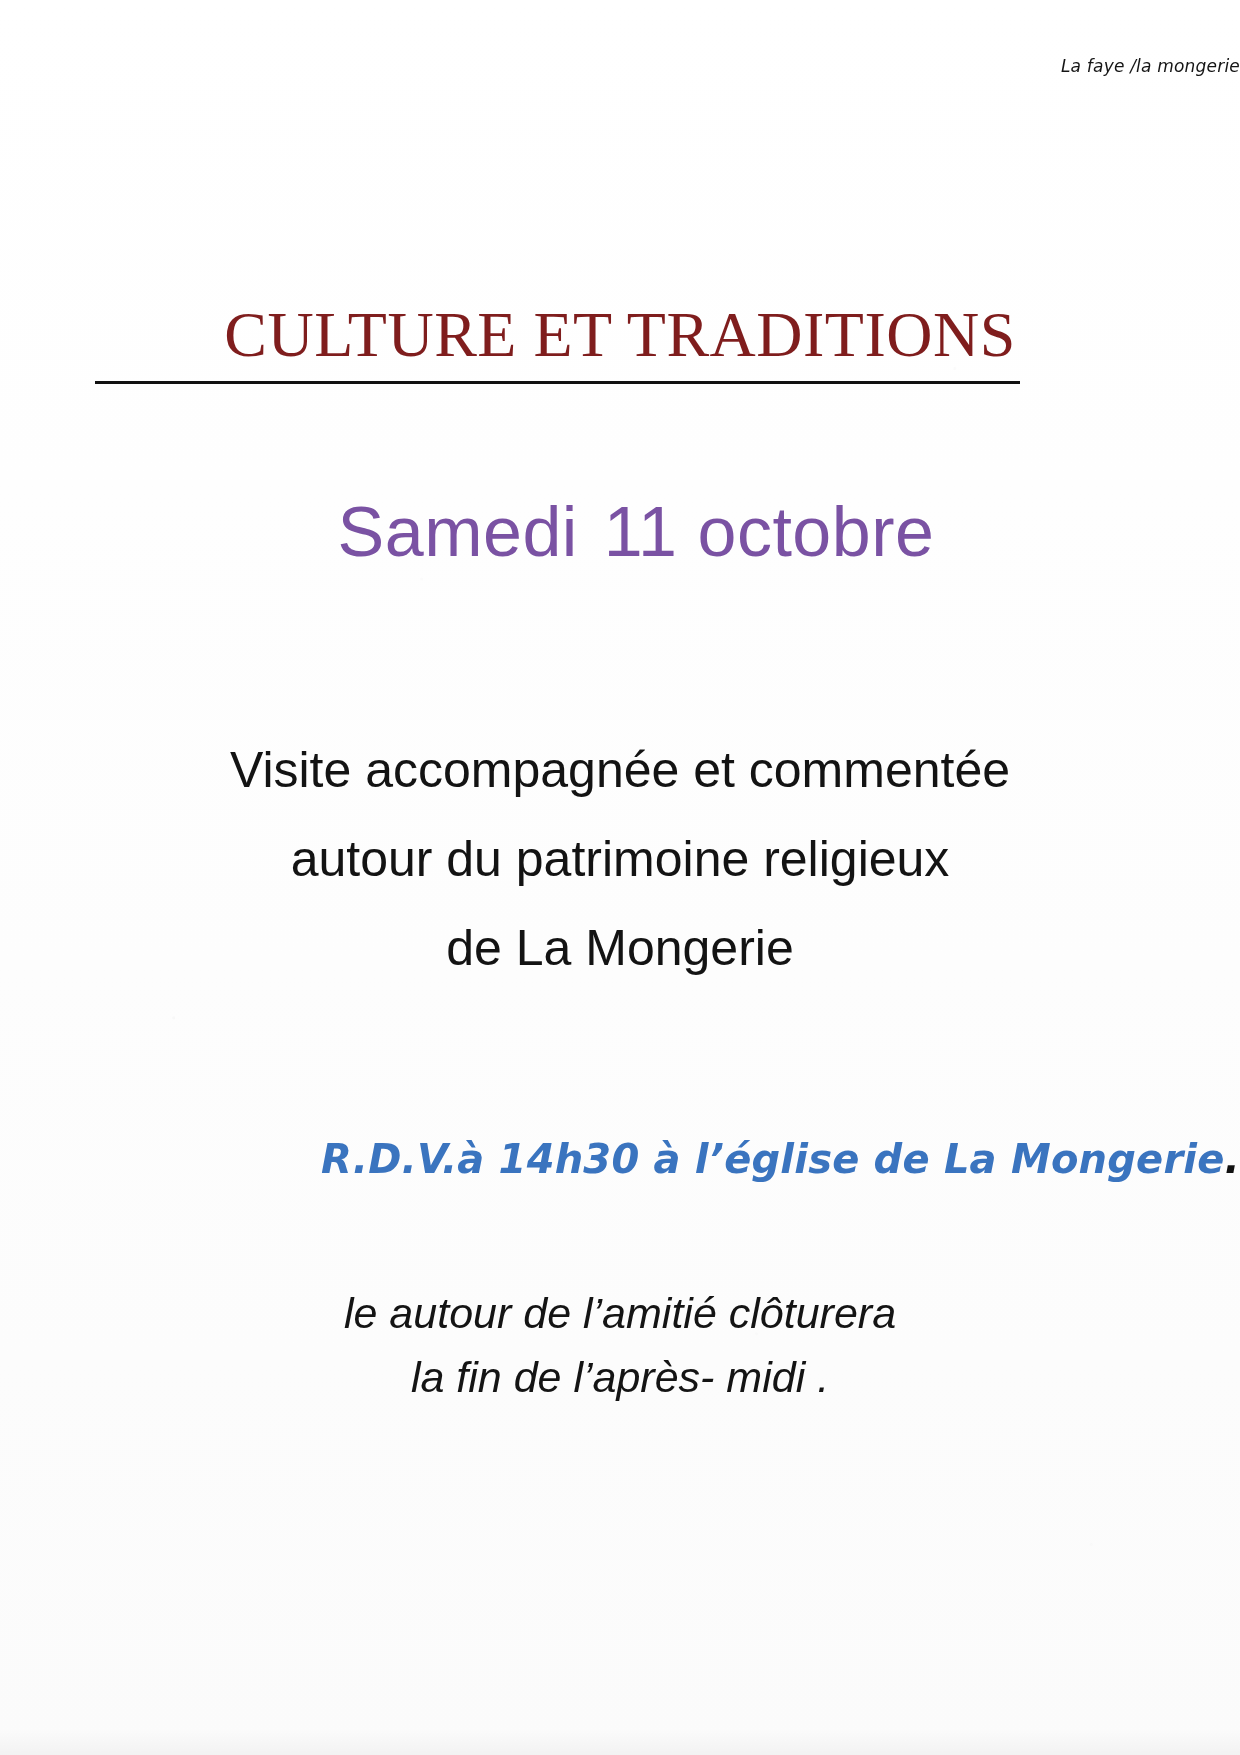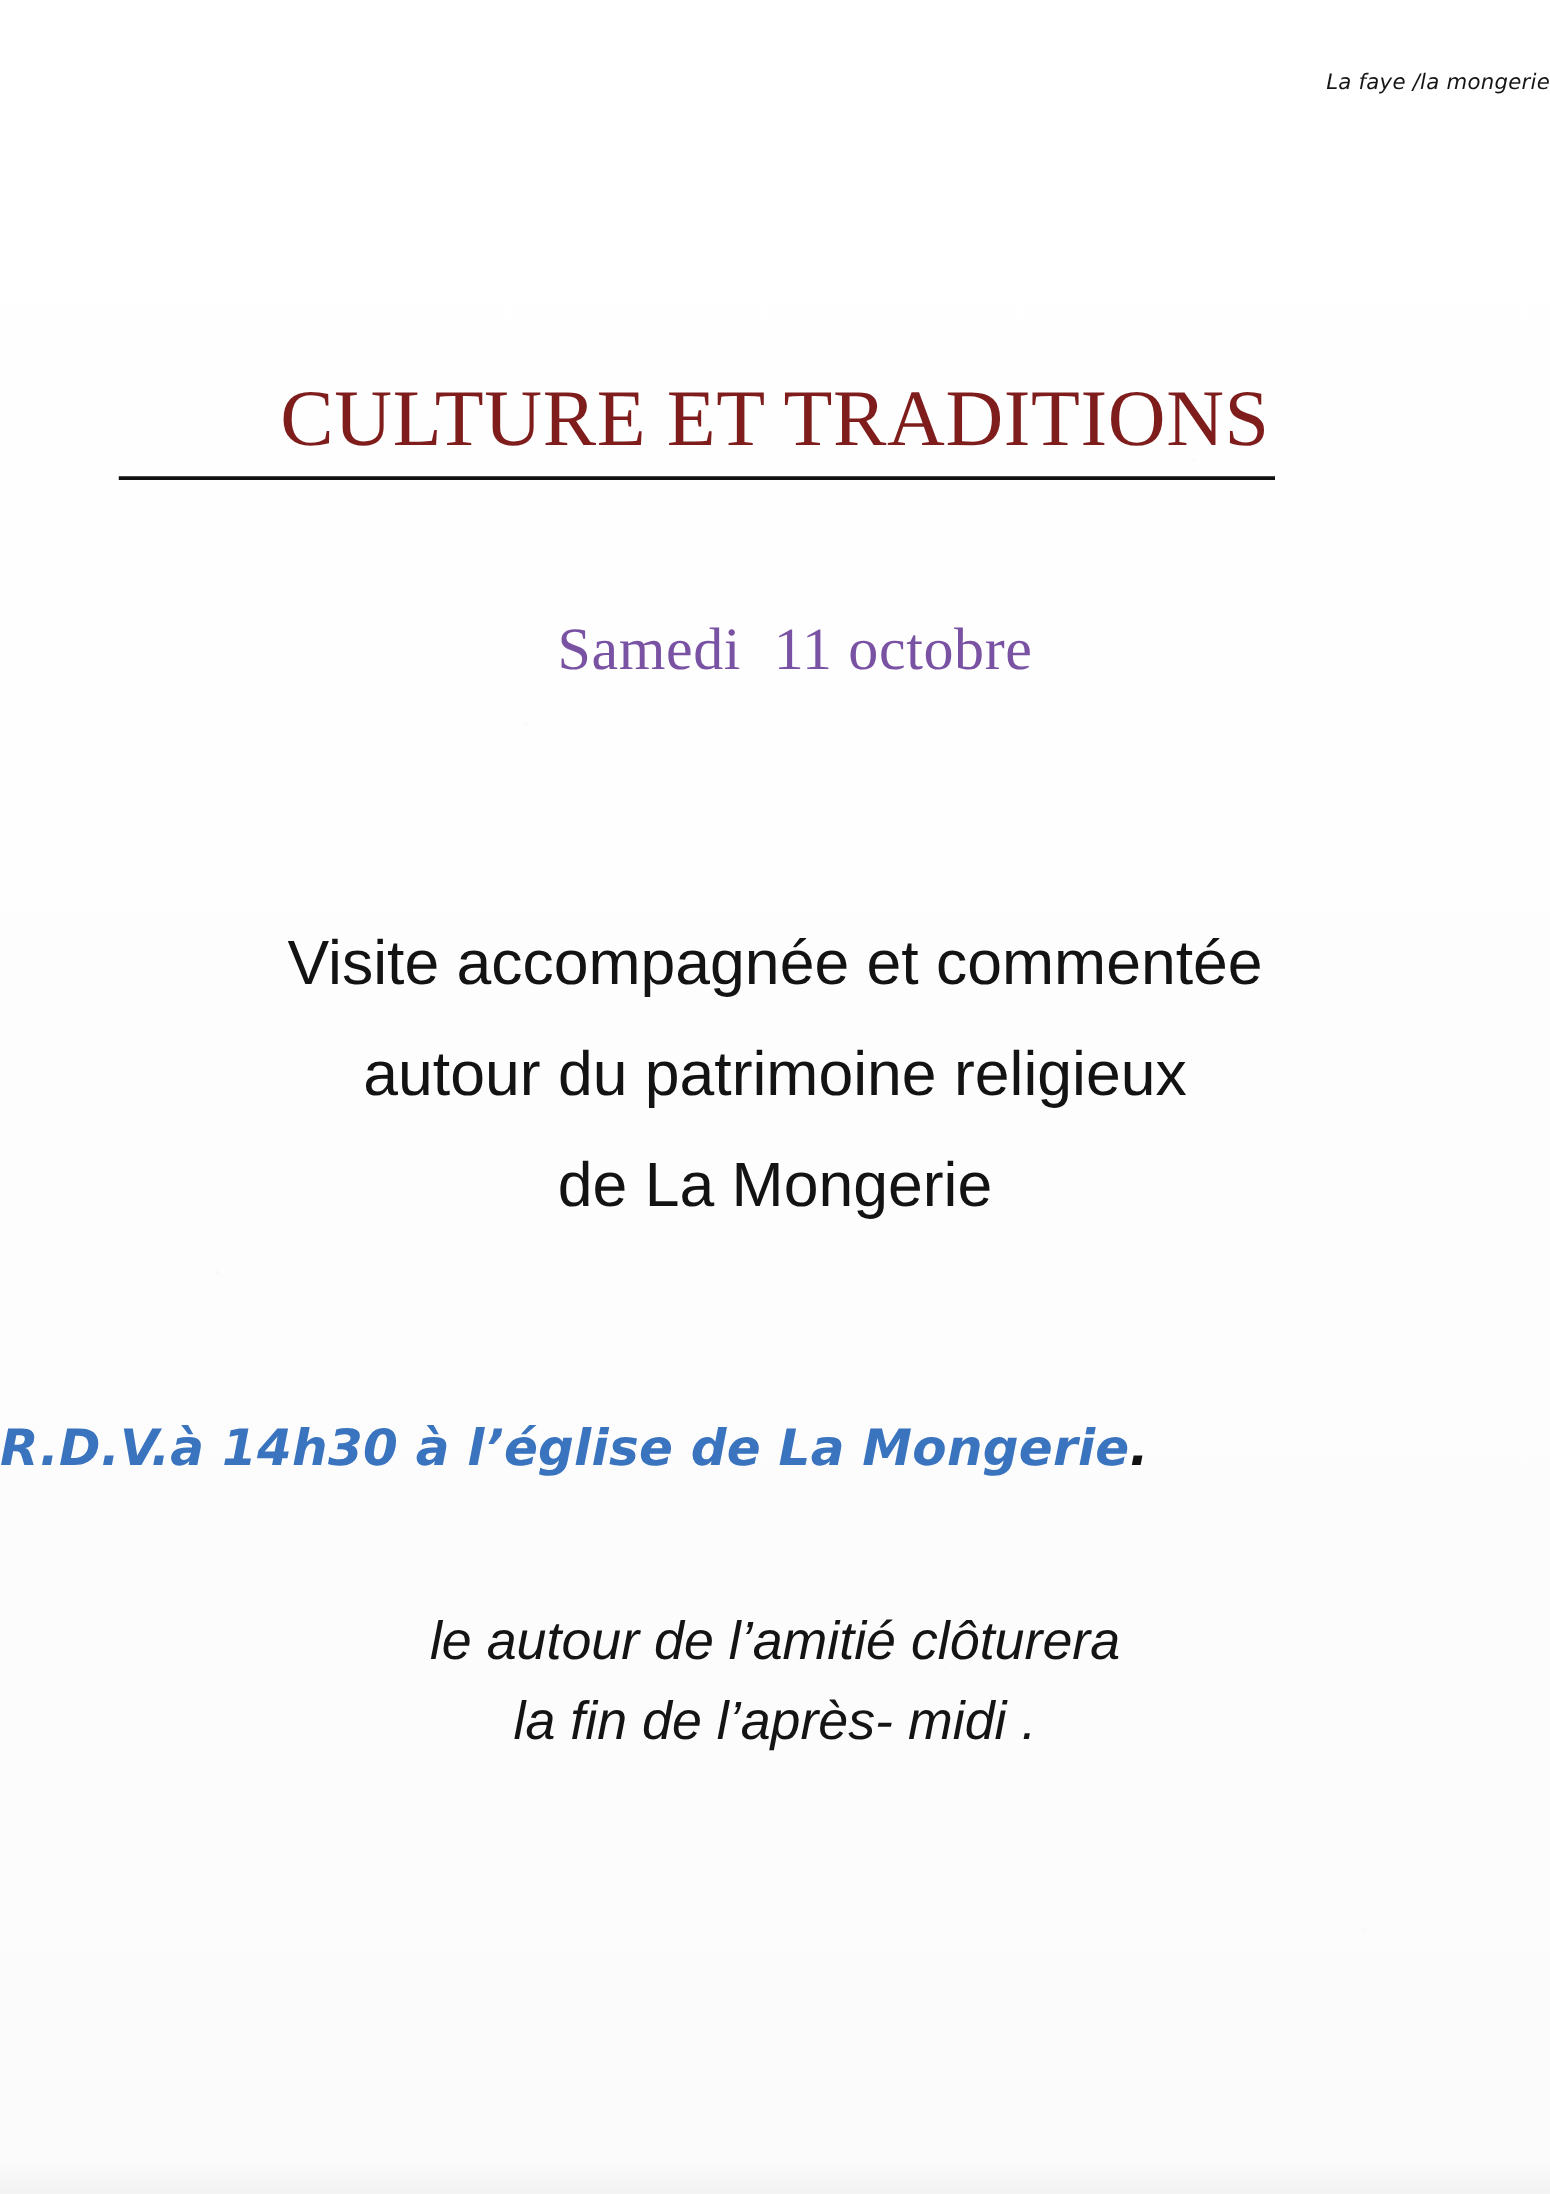--- a/index.html
+++ b/index.html
@@ -108,22 +108,22 @@
     height: 3px;
     background: #111111;
   }
 
   .date-line {
     position: absolute;
     top: 494px;
     left: 0;
     right: 0;
     text-align: center;
-    font-family: Liberation Serif, serif;
-    font-size: 48px;
+    font-family: Liberation Sans, sans-serif;
+    font-size: 70px;
     line-height: 1.1;
     color: #7a52a3;
     letter-spacing: 0.5px;
     padding-left: 32px;
   }
   .date-line .gap { display: inline-block; width: 26px; }
 
   .description {
     position: absolute;
     top: 726px;
@@ -134,21 +134,21 @@
     font-size: 50px;
     line-height: 1.78;
     color: #131313;
   }
 
   .rdv {
     position: absolute;
     top: 1136px;
     left: 0;
     right: 0;
-    text-align: left;
+    text-align: right;
     font-family: "DejaVu Sans", sans-serif;
     font-style: italic;
     font-weight: bold;
     font-size: 40px;
     color: #3a74bf;
     letter-spacing: 0.2px;
   }
   .rdv .final-dot { color: #111111; }
 
   .closing {

